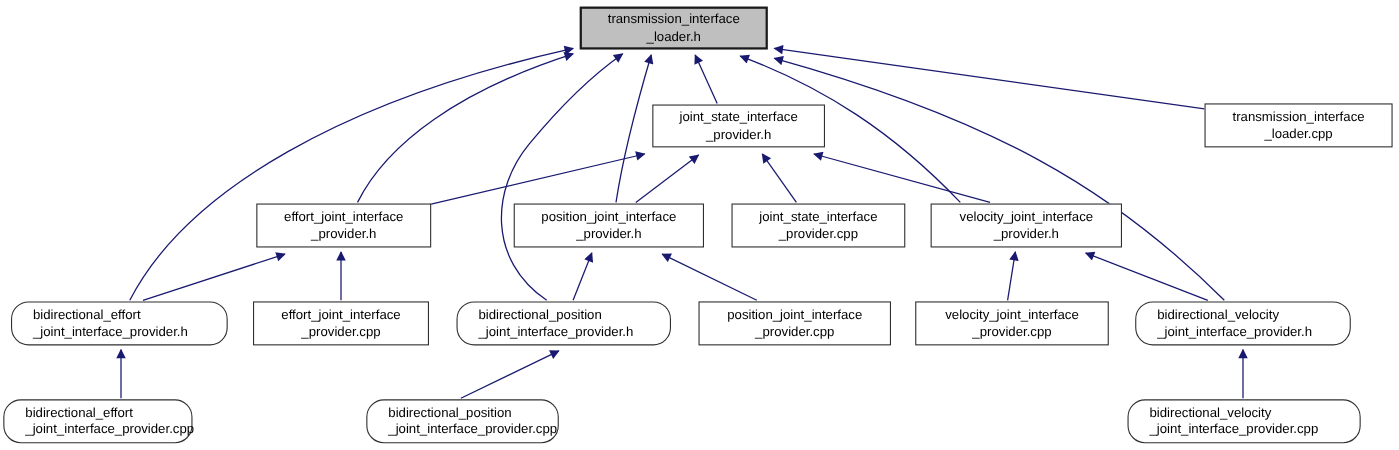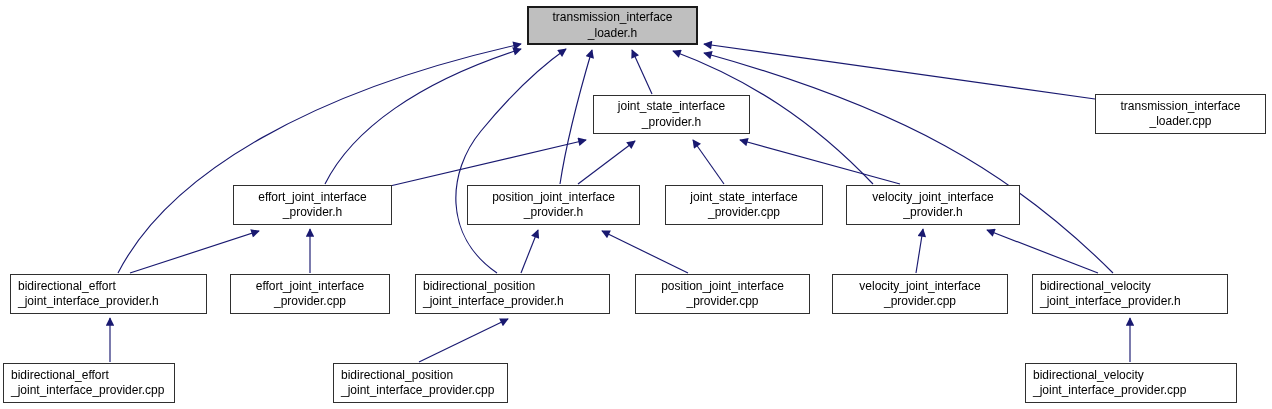--- a/index.html
+++ b/index.html
@@ -17,21 +17,21 @@
   svg.edges{position:absolute;left:0;top:0;width:1272px;height:409px;}
   path.edge{fill:none;stroke:var(--edge-color);stroke-width:1.15px;}
   .arrowhead-shape{fill:var(--edge-color);}
   .node{
     position:absolute;box-sizing:border-box;
     background:var(--node-fill);border:1.4px solid var(--node-border);
     display:flex;flex-direction:column;justify-content:center;
     font-size:12px;line-height:15.5px;white-space:nowrap;cursor:pointer;
   }
   .node.center{align-items:center;text-align:center;}
-  .node.left{align-items:flex-start;padding-left:7px;text-align:left;}
+  .node.left{align-items:flex-start;padding-left:19px;text-align:left;border-radius:16px;}
   .node.hl{background:var(--hl-fill);border-width:2px;border-color:#1a1a1a;cursor:default;}
   .node span{display:block;}
 </style>
 </head>
 <body>
 
 <div class="graph">
 
   <svg class="edges" viewBox="0 0 1272 409" xmlns="http://www.w3.org/2000/svg">
     <defs>

